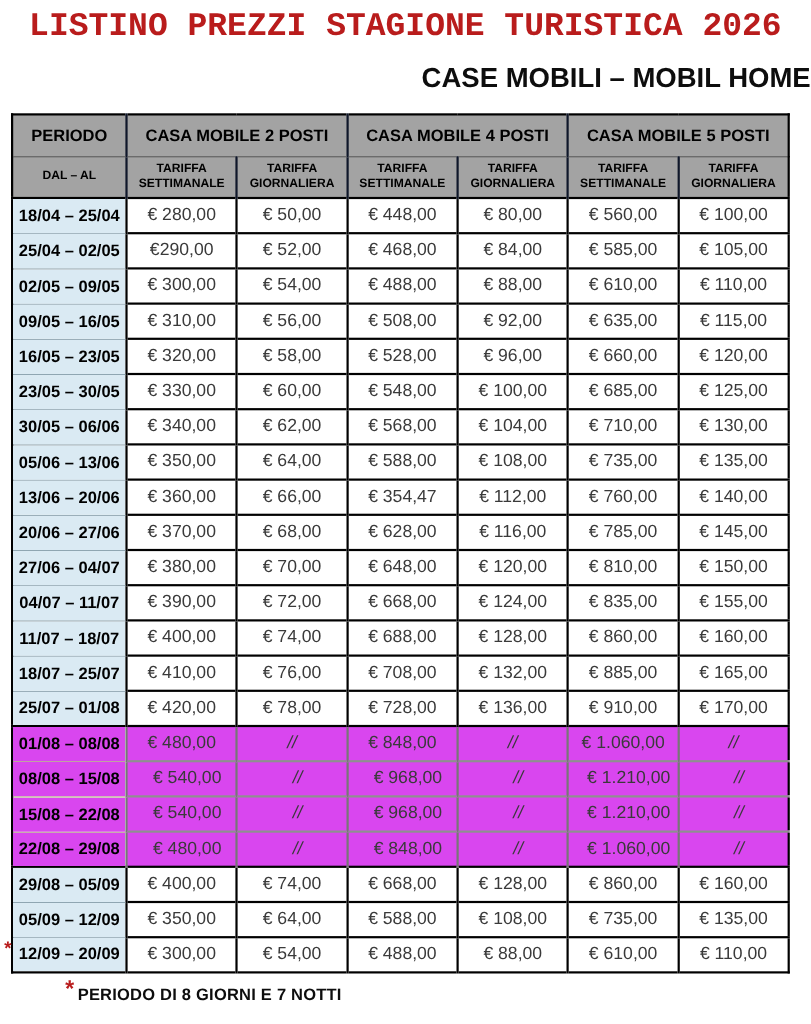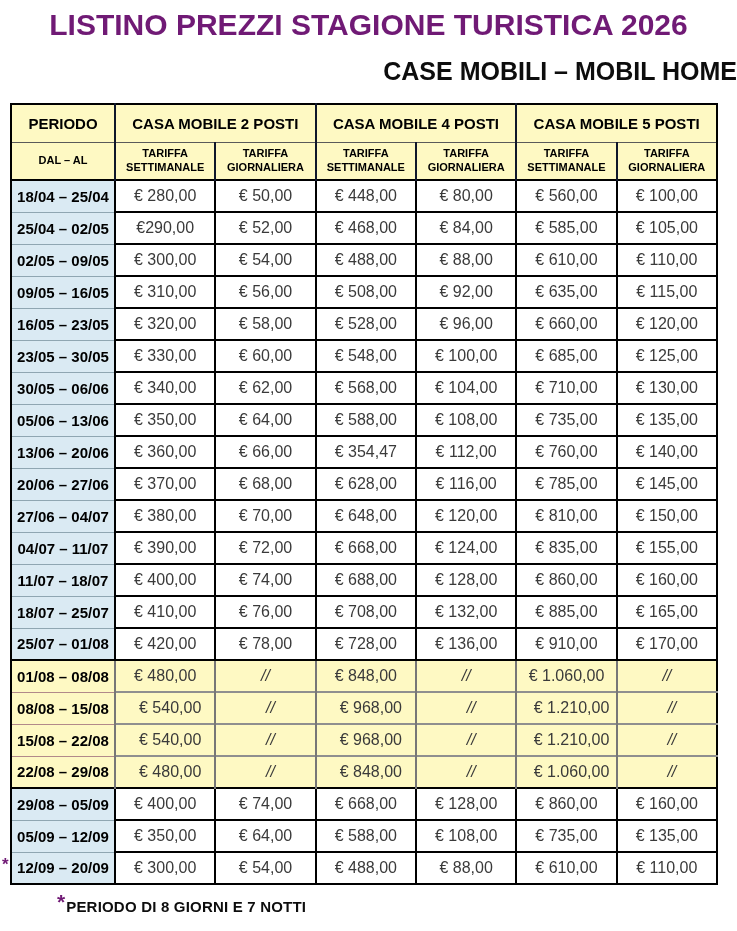--- a/index.html
+++ b/index.html
@@ -105,24 +105,24 @@
   }
   .footnote-text {
     font-size: 15px;
     font-weight: bold;
     color: #0d0d0d;
     letter-spacing: 0.2px;
     text-align: center;
   }
 </style>
 <style>
-  .title, .row-asterisk, .footnote-marker { color: #701a75; }
-  thead th { background: #fef9c3; }
+  .title, .row-asterisk, .footnote-marker { color: #b91c1c; font-family: Liberation Mono, monospace; }
+  thead th { background: #a3a3a3; }
   tbody th.date-cell { background: #DAEAF3; }
-  tbody tr.hl td, tbody tr.hl th.date-cell { background: #fef9c3; }
+  tbody tr.hl td, tbody tr.hl th.date-cell { background: #d946ef; }
   tbody td { color: #3A3A3A; }
 </style></head>
 <body>
 
 <div class="page">
 
   <h1 class="title">LISTINO PREZZI STAGIONE TURISTICA 2026</h1>
   <h2 class="subtitle">CASE MOBILI – MOBIL HOME</h2>
 
   <table class="price-table">

